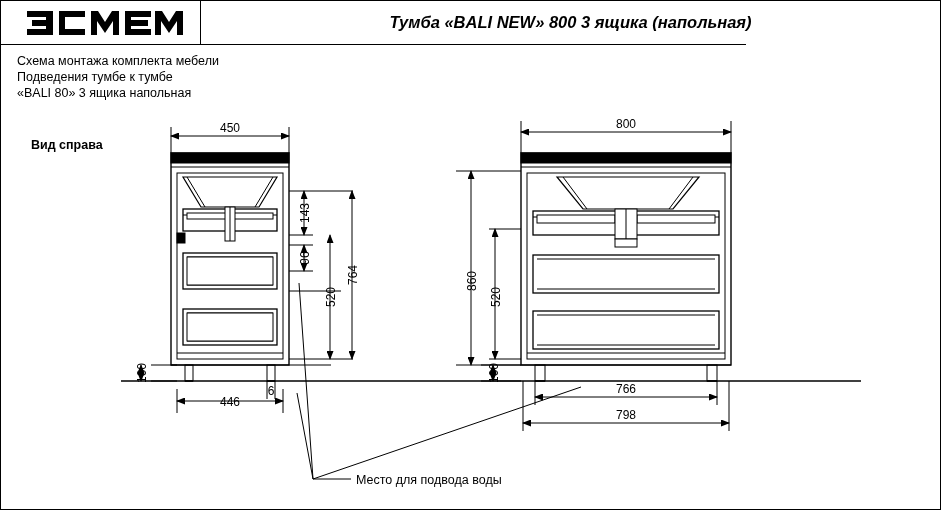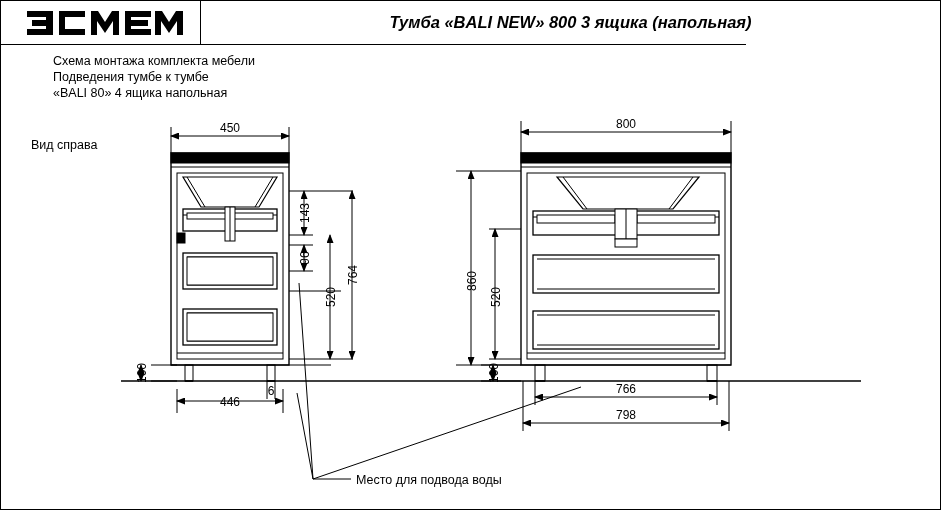--- a/index.html
+++ b/index.html
@@ -17,22 +17,22 @@
   .hdr{position:absolute;left:0;top:0;width:745px;height:44px;border-bottom:1px solid #000;box-sizing:border-box;}
   .logo-cell{position:absolute;left:0;top:0;width:200px;height:43px;border-right:1px solid #000;box-sizing:border-box;}
   .logo{position:absolute;left:24px;top:5px;font-family:"DejaVu Sans", sans-serif;font-weight:bold;font-size:30px;letter-spacing:-1px;
         font-style:italic;}
   .logo svg{display:block;}
   .hdr-title{position:absolute;left:200px;top:0;width:739px;height:43px;display:flex;align-items:center;justify-content:center;
              font-style:italic;font-weight:bold;font-size:16.5px;}
 
   
   .caption{position:absolute;font-size:12.5px;line-height:16px;white-space:pre;}
-  #cap-main{left:16px;top:52px;margin-left:36px;}
-  #cap-right-view{left:30px;top:136px;font-size:12.5px;}
+  #cap-main{left:16px;top:52px;}
+  #cap-right-view{left:30px;top:136px;font-size:12.5px;font-weight:bold;}
   #cap-water{left:355px;top:471px;font-size:12.5px;text-align:right;}
 
   
   #draw{position:absolute;left:0;top:0;width:941px;height:510px;}
   text{font-family:"Liberation Sans", sans-serif;font-size:12px;fill:#000;}
 </style>
 </head>
 <body>
 
 <div id="sheet">
@@ -52,21 +52,21 @@
             <path d="M100 5 h26 v6 h-20 v3 h17 v6 h-17 v3 h20 v6 h-26 z"></path>
 
             <path d="M130 5 h7 l7 11 l7 -11 h7 v24 h-6 v-14 l-8 12 l-8 -12 v14 h-6 z"></path>
           </g>
         </svg>
       </div>
     </div>
     <div class="hdr-title">Тумба «BALI NEW» 800 3 ящика (напольная)</div>
   </div>
 
-  <div class="caption" id="cap-main"><span>Схема монтажа комплекта мебели</span><br><span>Подведения тумбе к тумбе</span><br><span>«BALI 80» 4 ящика напольная</span></div>
+  <div class="caption" id="cap-main"><span>Схема монтажа комплекта мебели</span><br><span>Подведения тумбе к тумбе</span><br><span>«BALI 80» 3 ящика напольная</span></div>
 
   <div class="caption" id="cap-right-view">Вид справа</div>
   <div class="caption" id="cap-water">Место для подвода воды</div>
 
   <svg id="draw">
     <defs>
       <marker id="ah" markerWidth="9" markerHeight="7" refX="8" refY="3.5" orient="auto" markerUnits="userSpaceOnUse">
         <path d="M0,0 L9,3.5 L0,7 z" fill="#000"></path>
       </marker>
       <marker id="ah2" markerWidth="9" markerHeight="7" refX="1" refY="3.5" orient="auto" markerUnits="userSpaceOnUse">

